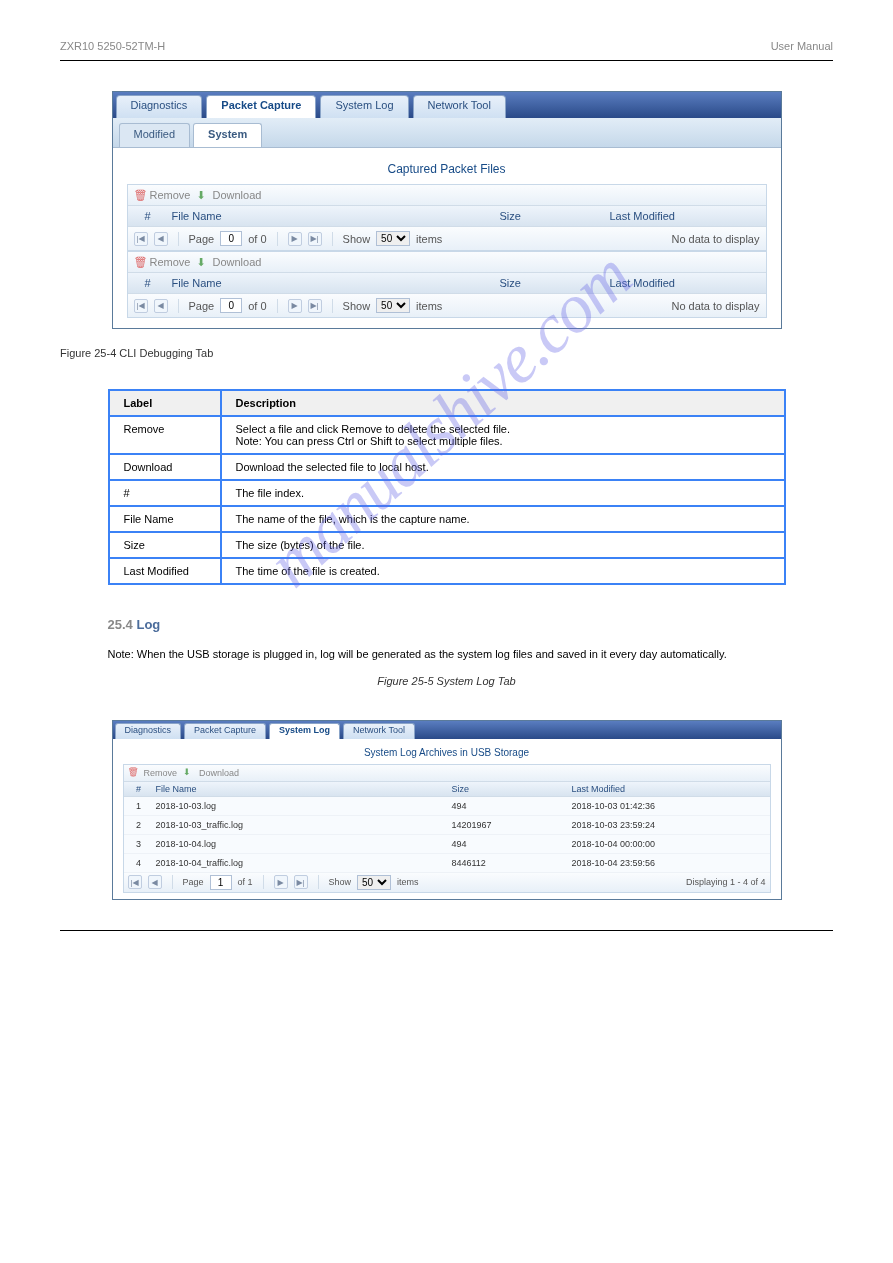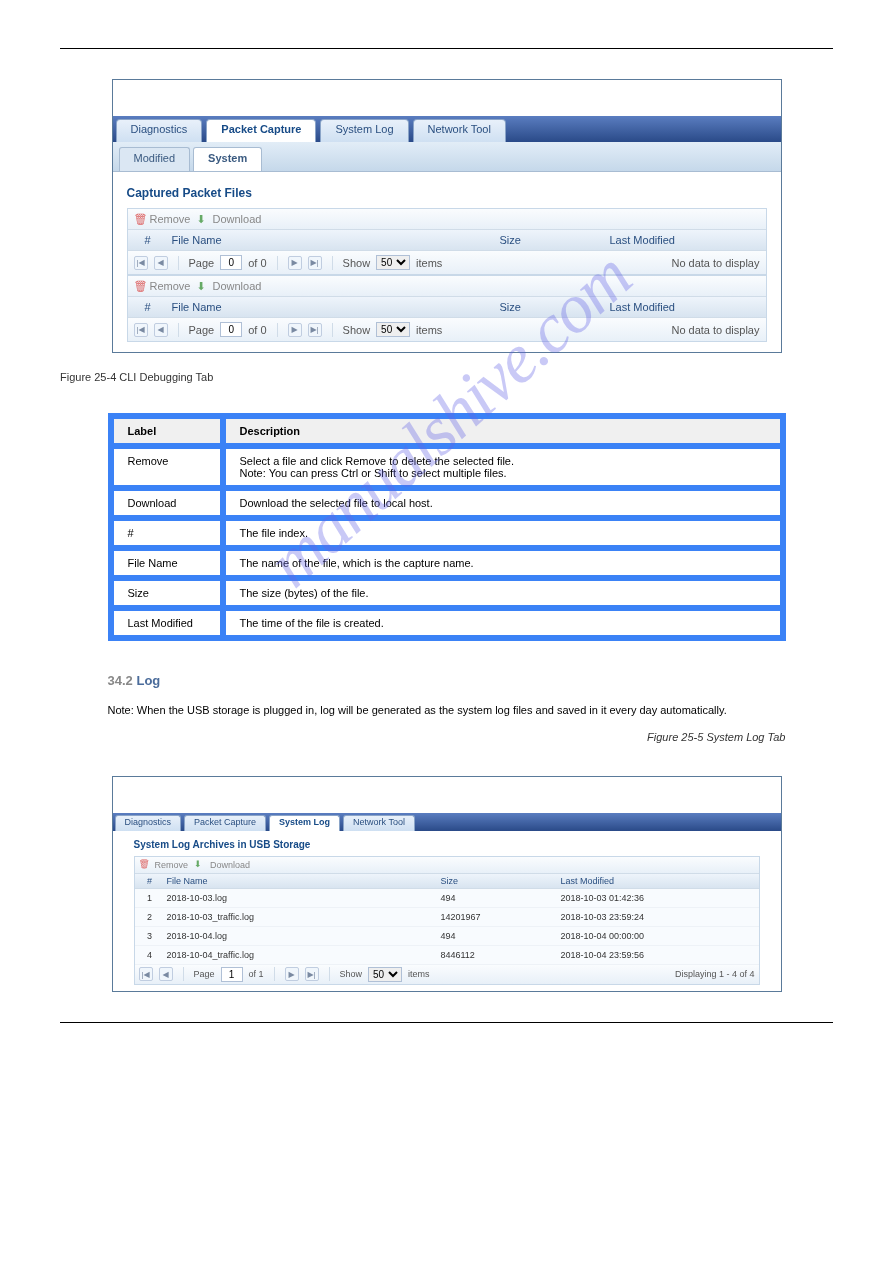--- a/index.html
+++ b/index.html
@@ -26,21 +26,20 @@
     margin: 30px auto 18px auto;
     width: 670px;
     background: #fff;
   }
   .main-tabs {
     display: flex;
     gap: 4px;
     background: linear-gradient(#5a7dc0,#2a4a88);
     padding: 3px 3px 0 3px;
     height: 26px;
-    margin-top: 36px;
   }
   .main-tab {
     background: linear-gradient(#e8f0fa,#cfe0f2);
     border: 1px solid #8aa4c8;
     border-bottom: none;
     border-radius: 4px 4px 0 0;
     padding: 3px 14px;
     font-size: 11px;
     color: #2a4f80;
   }
@@ -61,21 +60,21 @@
     background: #dbe7f3;
     border: 1px solid #a8bcd2;
     border-bottom: none;
     border-radius: 3px 3px 0 0;
     padding: 4px 14px;
     font-size: 11px;
     color: #3a5a80;
   }
   .sub-tab.active { background: #fff; font-weight: bold; }
   .section-body { background: #fff; padding: 10px 14px; }
-  .section-title { font-size: 12px; font-weight: bold; color: #174b87; margin: 4px 0 8px 0; }
+  .section-title { font-size: 12px; font-weight: normal; color: #174b87; margin: 4px 0 8px 0; text-align: center; }
   .grid-panel { border: 1px solid #c8d8e8; background: #f8fbfe; }
   .toolbar {
     display: flex;
     align-items: center;
     gap: 6px;
     padding: 4px 6px;
     border-bottom: 1px solid #d0dce8;
     background: linear-gradient(#fafcfe,#e8f0f8);
     font-size: 11px;
     color: #888;
@@ -127,21 +126,21 @@
 
   
   .label-table {
     border-collapse: collapse;
     width: 678px;
     margin: 0 auto;
     font-size: 11px;
   }
   .label-table th,
   .label-table td {
-    border: 6px solid #3b82f6;
+    border: 2px solid #3b82f6;
     padding: 6px 14px;
     vertical-align: top;
     text-align: left;
   }
   .label-table th { background: #f0f0f0; font-weight: bold; }
   .label-table .label-col { width: 112px; }
 
   .body-text { width: 678px; margin: 0 auto; font-size: 11px; line-height: 1.5; }
   .h2 { font-size: 13px; font-weight: bold; margin: 30px 0 10px 0; }
   .sect-num { font-weight: bold; color:#888; }
@@ -149,21 +148,21 @@
 
   
   .figure-panel2 {
     border: 1px solid #5a7a9a;
     margin: 10px auto 0 auto;
     width: 670px;
     background: #fff;
   }
   .figure-panel2 .main-tabs { height:18px; padding:2px 2px 0 2px; gap:3px;}
   .figure-panel2 .main-tab { font-size:9px; padding:1px 9px; border-radius:3px 3px 0 0;}
-  .figure-panel2 .section-body { padding:6px 21px; }
+  .figure-panel2 .section-body { padding:6px 10px; }
   .figure-panel2 .section-title { font-size:10px; margin:2px 0 6px 0;}
   .figure-panel2 .toolbar { font-size:9px; padding:2px 4px; }
   .figure-panel2 .column-header { font-size:9px; }
   .figure-panel2 .col-num { width:30px; padding:2px;}
   .figure-panel2 .col-file { padding:2px;}
   .figure-panel2 .col-size { width:120px; padding:2px;}
   .figure-panel2 .col-mod { width:200px; padding:2px;}
   .figure-panel2 .pager-row { font-size:9px; padding:2px 4px;}
   .figure-panel2 .data-row { font-size:9px; }
 
@@ -187,20 +186,24 @@
     margin-top: 6px;
   }
   .page-outer { position: relative; }
 </style>
 </head>
 <body>
 
 <div class="page-outer">
 <div class="page-wrapper">
 
+  <div class="header-info">
+    <span>ZXR10 5250-52TM-H</span>
+    <span>User Manual</span>
+  </div>
   <hr class="rule">
 
   <div class="watermark">manualshive.com</div>
 
   <div class="figure-panel">
     <div class="main-tabs" id="f1-main-tabs">
           <div class="main-tab">Diagnostics</div>
           <div class="main-tab active">Packet Capture</div>
           <div class="main-tab">System Log</div>
           <div class="main-tab">Network Tool</div>
@@ -326,25 +329,25 @@
             <td class="label-col">Last Modified</td>
             <td>
               <div>The time of the file is created.</div>
             </td>
           </tr>
         </tbody>
   </table>
 
   <div class="body-text">
     <div class="h2">
-      <span class="sect-num">34.2</span>
+      <span class="sect-num">25.4</span>
       <span class="sect-title">Log</span>
     </div>
     <p>Note: When the USB storage is plugged in, log will be generated as the system log files and saved in it every day automatically.</p>
-    <div class="figure-caption" style="text-align:right;font-style:italic;">Figure 25-5  System Log Tab</div>
+    <div class="figure-caption" style="text-align:center;font-style:italic;">Figure 25-5  System Log Tab</div>
   </div>
 
   <div class="figure-panel2">
     <div class="main-tabs" id="f2-main-tabs">
           <div class="main-tab">Diagnostics</div>
           <div class="main-tab">Packet Capture</div>
           <div class="main-tab active">System Log</div>
           <div class="main-tab">Network Tool</div>
         </div>
     <div class="section-body">

